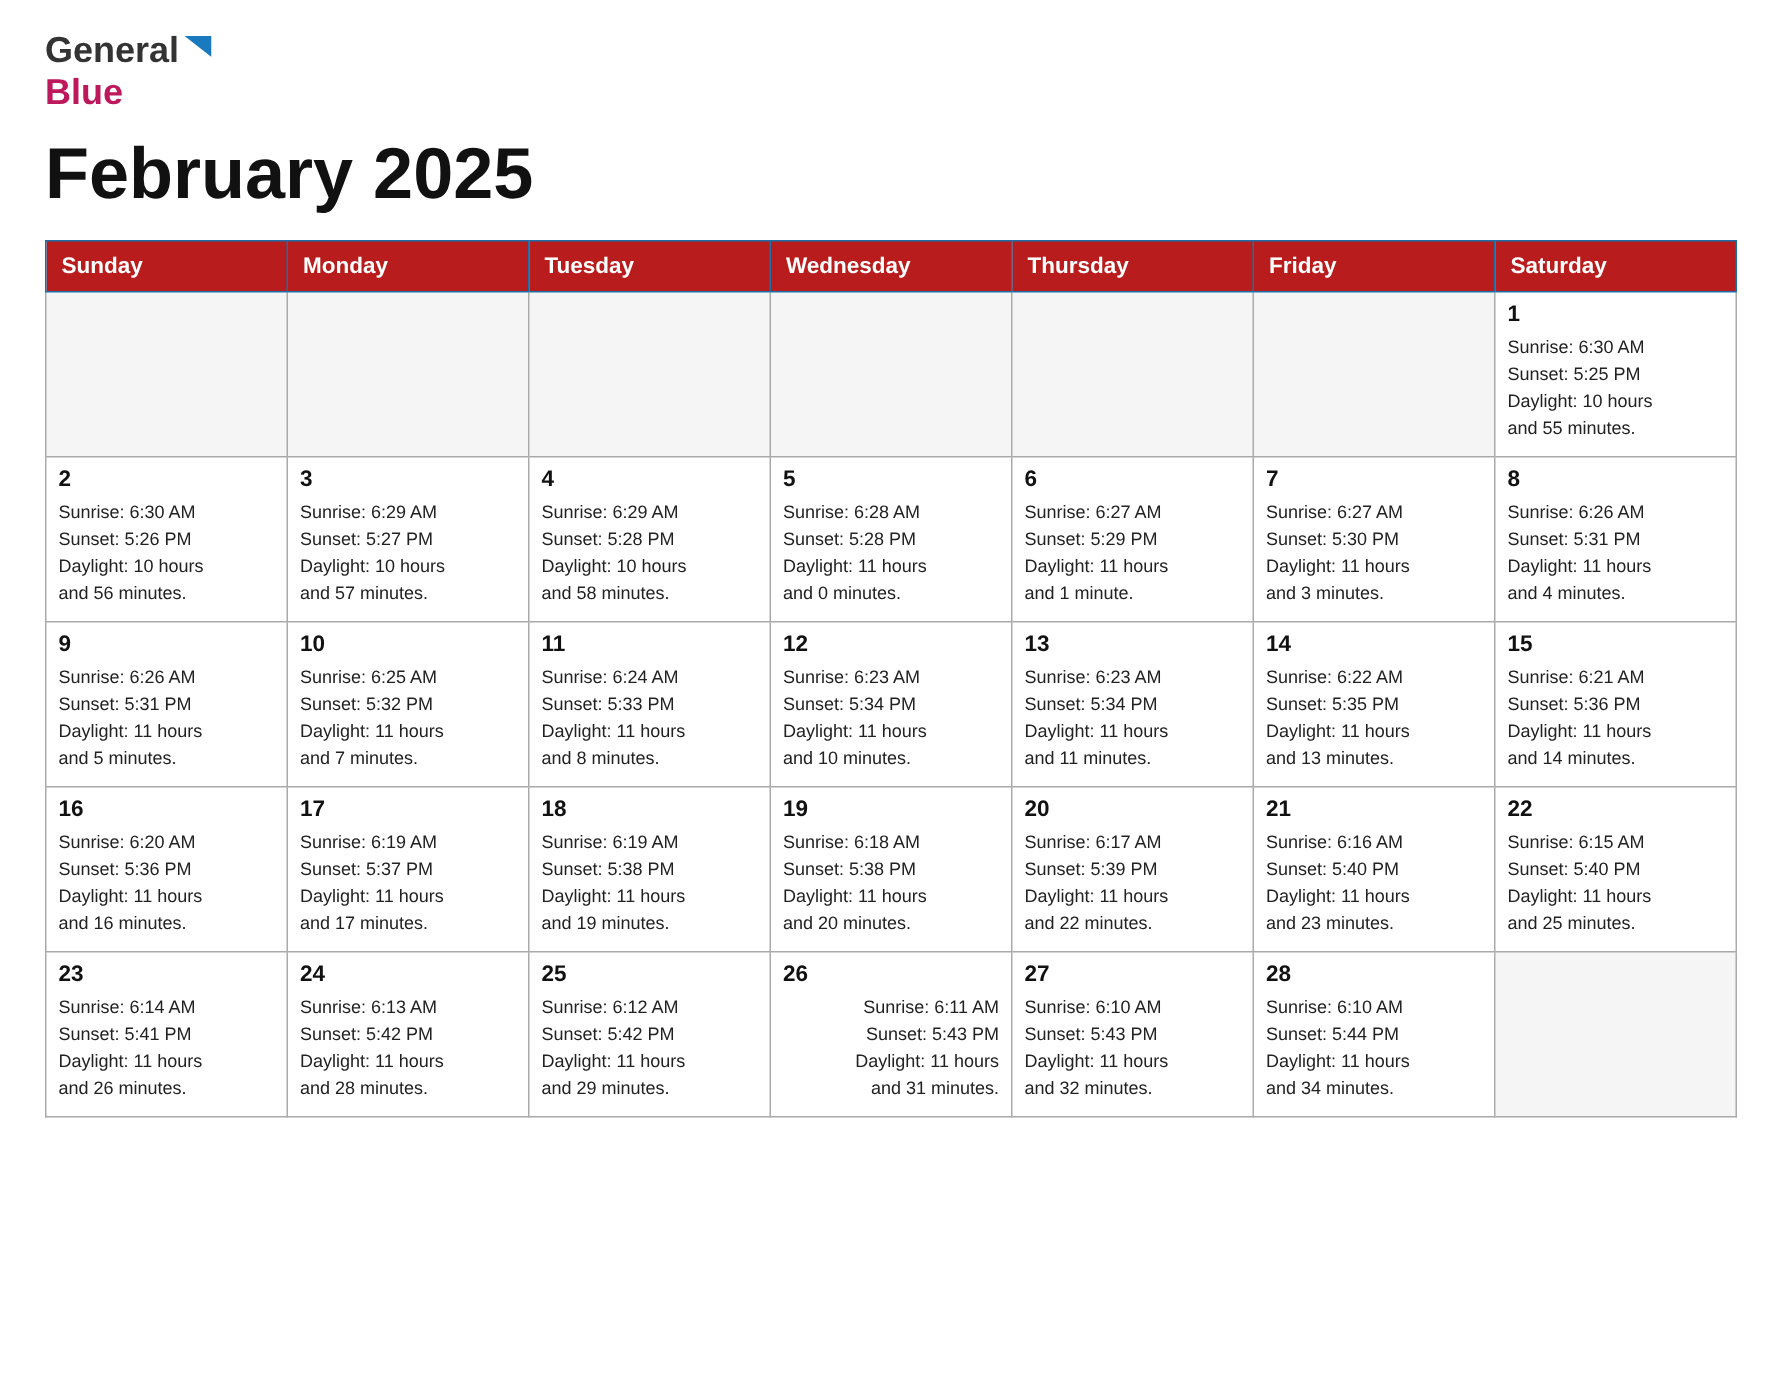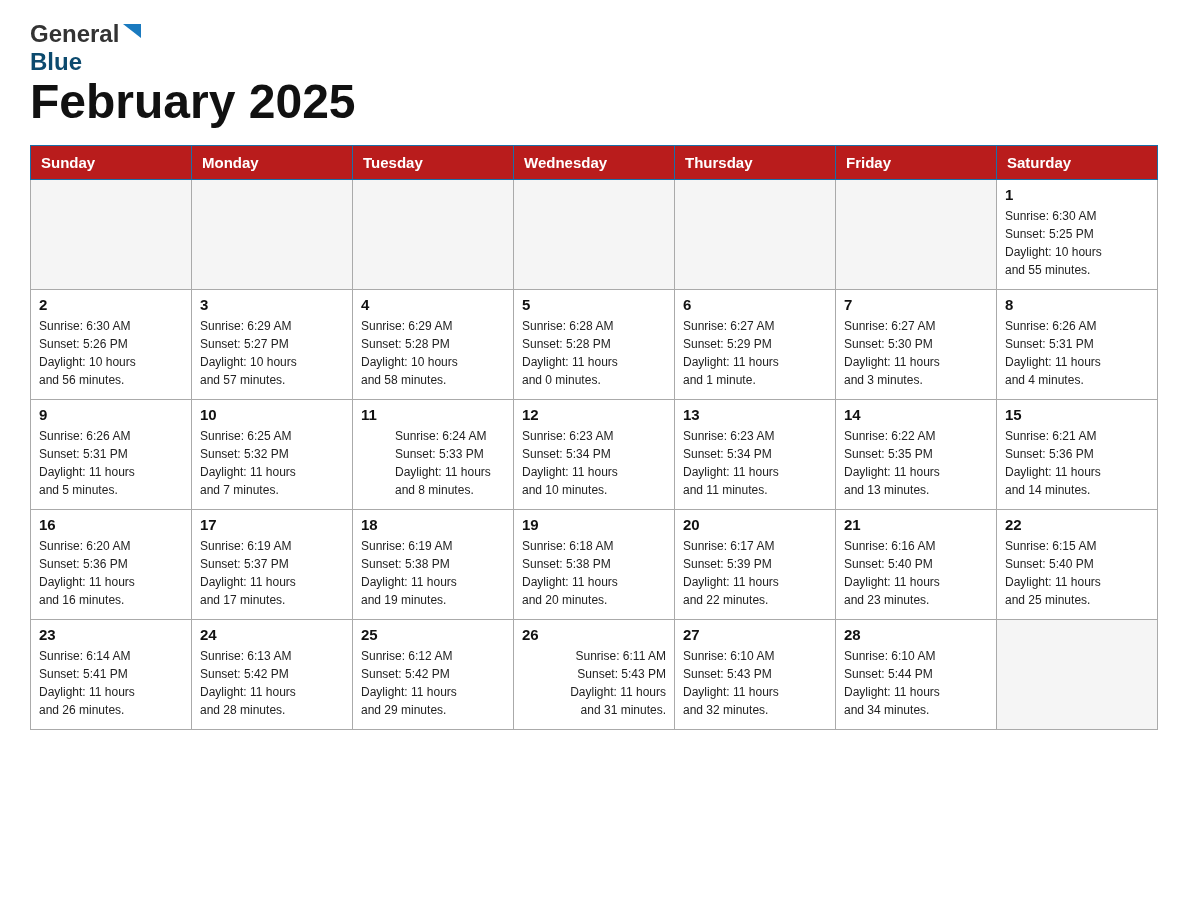--- a/index.html
+++ b/index.html
@@ -19,20 +19,21 @@
       flex-direction: column;
     }
     .title-block {
       text-align: right;
     }
     .month-title {
       font-size: 48px;
       font-weight: bold;
       color: #111;
       line-height: 1.1;
+      margin-top: 15px;
     }
     .location-title {
       font-size: 20px;
       color: #333;
       margin-top: 4px;
     }
     .calendar {
       width: 100%;
       border-collapse: collapse;
       table-layout: fixed;
@@ -78,21 +79,21 @@
       align-items: center;
     }
     .logo-top-text {
       font-size: 24px;
       font-weight: bold;
       color: #333;
     }
     .logo-bottom-text {
       font-size: 24px;
       font-weight: bold;
-      color: #0c4a6e;
+      color: #be185d;
       margin-top: -2px;
     }
   </style>
 </head>
 <body>
 
 <div class="header">
   <div class="logo-wrapper">
     <div class="logo-top-row">
       <span class="logo-top-text">General</span>
@@ -200,21 +201,21 @@
         </td>
         <td>
           <span class="day-number">10</span>
           <div class="day-info" style="white-space: pre-line;">Sunrise: 6:25 AM
 Sunset: 5:32 PM
 Daylight: 11 hours
 and 7 minutes.</div>
         </td>
         <td>
           <span class="day-number">11</span>
-          <div class="day-info" style="white-space: pre-line; margin-left: 34px;">Sunrise: 6:24 AM
+          <div class="day-info" style="white-space: pre-line;">Sunrise: 6:24 AM
 Sunset: 5:33 PM
 Daylight: 11 hours
 and 8 minutes.</div>
         </td>
         <td>
           <span class="day-number">12</span>
           <div class="day-info" style="white-space: pre-line;">Sunrise: 6:23 AM
 Sunset: 5:34 PM
 Daylight: 11 hours
 and 10 minutes.</div>

